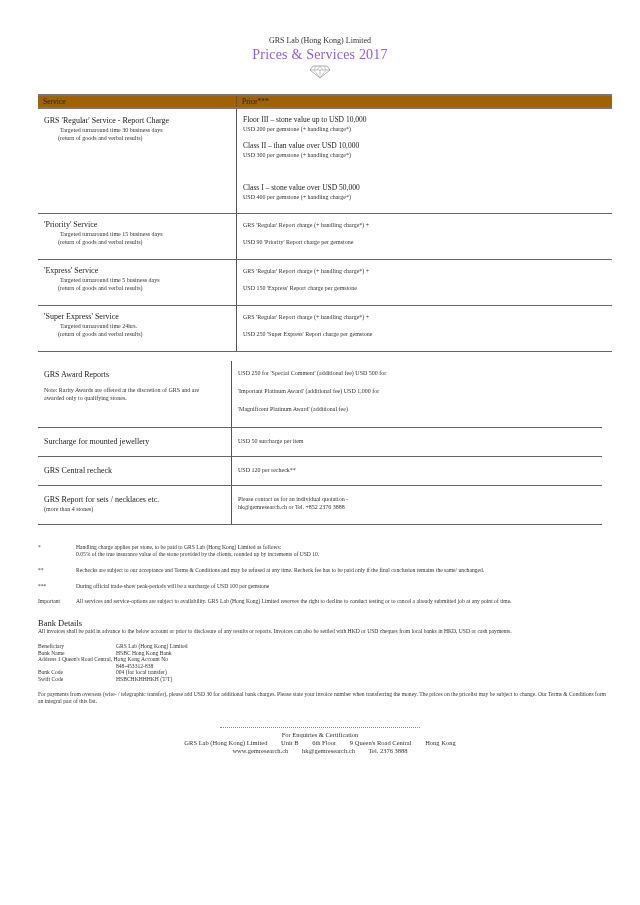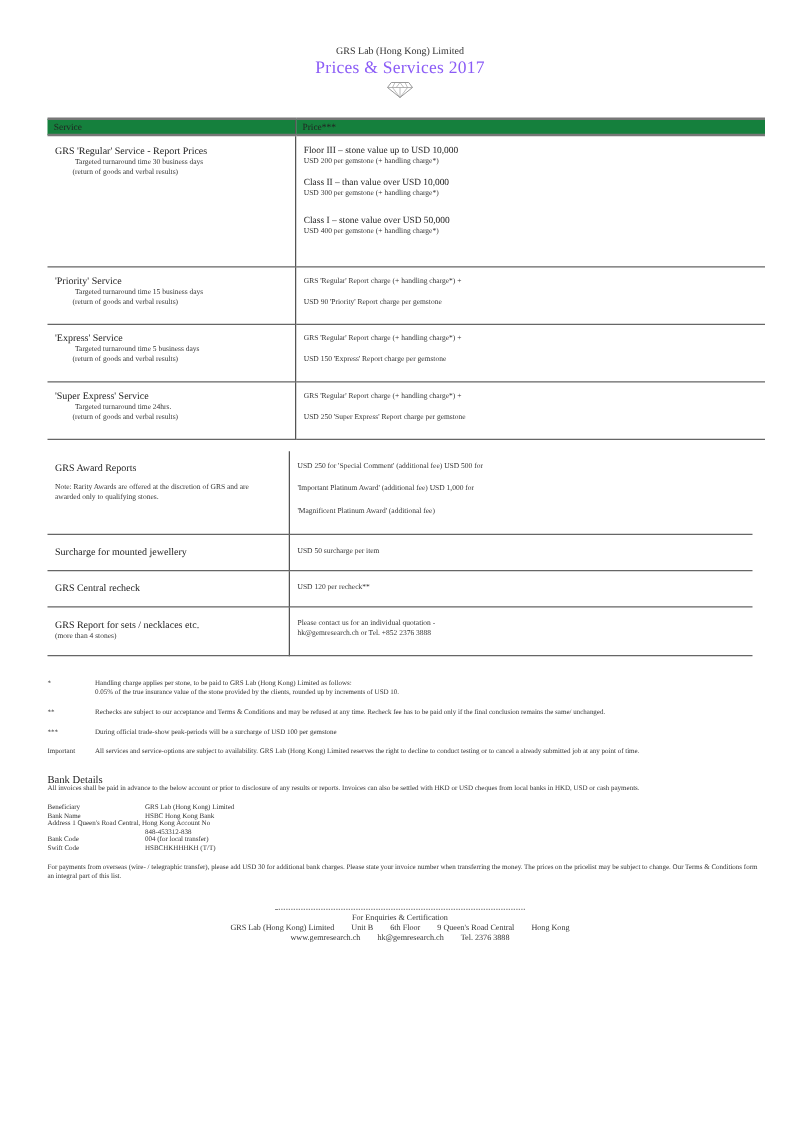--- a/index.html
+++ b/index.html
@@ -8,21 +8,21 @@
   .page { position: absolute; left: 0; top: 0; width: 640px; height: 905px; }
   .header { position: absolute; top: 36px; left: 0; width: 640px; text-align: center; }
   .company { font-size: 8px; color: #333; line-height: 10px; }
   .title { font-size: 14px; color: #8b5cf6; line-height: 16px; margin-top: 1px; letter-spacing: 0.2px; }
   .diamond { display: block; margin: 2px auto 0; }
 
   table.grid { position: absolute; left: 38px; width: 563px; border-collapse: collapse; table-layout: fixed; }
   table.grid td { vertical-align: top; padding: 0; }
   .col1 { width: 193px; border-right: 1px solid #555; }
   .col2 { width: 370px; }
-  tr.head td { background: #15803d; height: 11px; font-size: 7.5px; line-height: 11px; padding-left: 5px;
+  tr.head td { background: #a16207; height: 11px; font-size: 7.5px; line-height: 11px; padding-left: 5px;
                border-top: 2px solid #777; border-bottom: 2px solid #777; color: #222; }
   tr.head td.col1 { border-right: 1px solid #555; }
   tr.row td { border-bottom: 1.5px solid #666; }
   .svc-title { font-size: 8px; line-height: 11px; color: #222; padding-left: 6px; }
   .svc-sub { font-size: 6px; line-height: 8px; color: #333; padding-left: 22px; }
   .svc-paren { font-size: 6px; line-height: 8px; color: #333; padding-left: 20px; }
   .note { font-size: 6px; line-height: 8px; color: #333; padding-left: 6px; }
   .price-main { font-size: 7.5px; line-height: 10px; color: #222; padding-left: 6px; }
   .price-sub { font-size: 6px; line-height: 8px; color: #333; padding-left: 6px; }
   .price-line { font-size: 6px; line-height: 8px; color: #333; padding-left: 6px; }
@@ -72,30 +72,30 @@
   </div>
 
   <table class="grid" style="top:94px;">
     <tbody>
         <tr class="head">
       <td class="col1">Service</td>
       <td class="col2">Price***</td>
     </tr>
     <tr class="row">
       <td class="col1" style="height:98px; padding-top:6px;">
-        <div class="svc-title">GRS 'Regular' Service - Report Prices</div>
+        <div class="svc-title">GRS 'Regular' Service - Report Charge</div>
         <div class="svc-sub">Targeted turnaround time 30 business days</div>
         <div class="svc-paren">(return of goods and verbal results)</div>
       </td>
       <td class="col2" style="padding-top:6px;">
         <div class="price-main">Floor III – stone value up to USD 10,000</div>
         <div class="price-sub">USD 200 per gemstone  (+ handling charge*)</div>
         <div class="price-main" style="margin-top:8px;">Class II – than value over USD 10,000</div>
         <div class="price-sub">USD 300 per gemstone  (+ handling charge*)</div>
-        <div class="price-main" style="margin-top:12px;">Class I – stone value over USD 50,000</div>
+        <div class="price-main" style="margin-top:24px;">Class I – stone value over USD 50,000</div>
         <div class="price-sub">USD 400 per gemstone  (+ handling charge*)</div>
       </td>
     </tr>
     <tr class="row">
       <td class="col1" style="height:40px; padding-top:5px;">
         <div class="svc-title">'Priority' Service</div>
         <div class="svc-sub">Targeted turnaround time 15 business days</div>
         <div class="svc-paren">(return of goods and verbal results)</div>
       </td>
       <td class="col2" style="padding-top:7px;">

